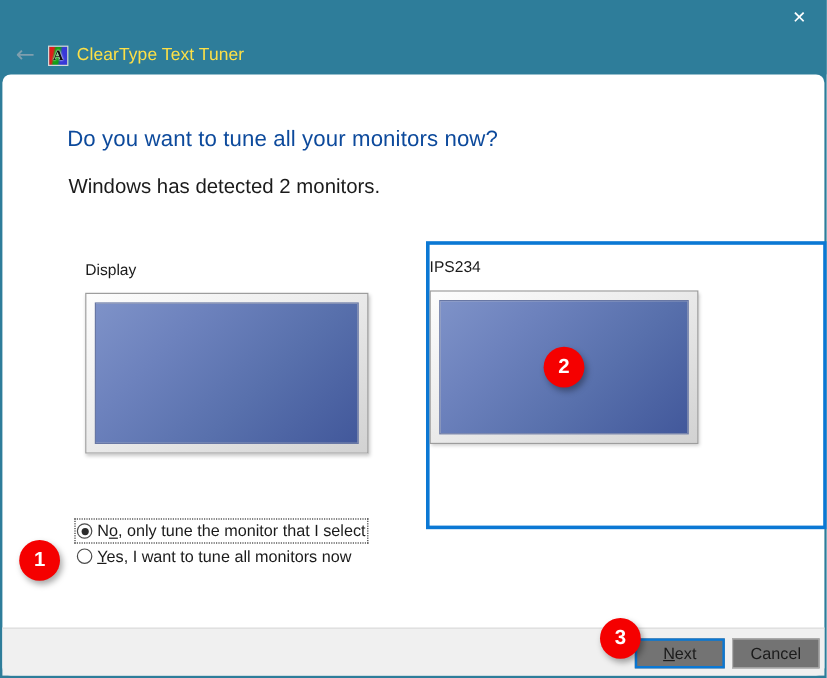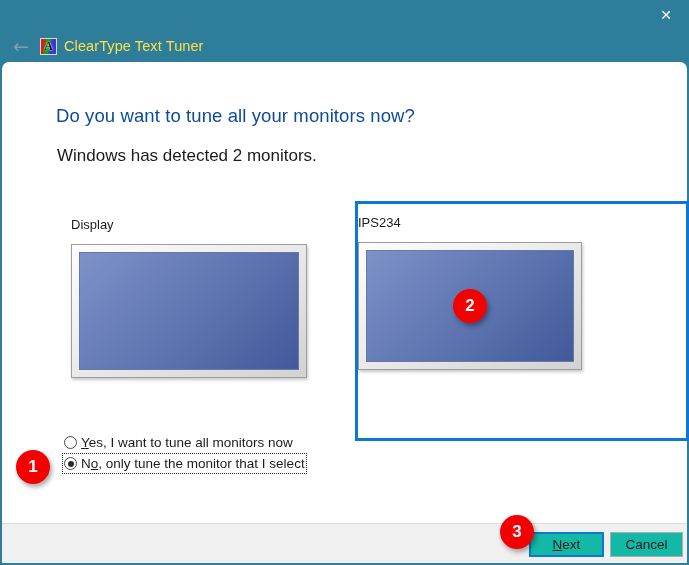--- a/index.html
+++ b/index.html
@@ -283,21 +283,21 @@
     height: 40px;
     background: #f0f0f0;
     border-top: 1px solid #dcdcdc;
     box-sizing: border-box;
   }
   .btn {
     position: absolute;
     top: 8px;
     height: 25px;
     box-sizing: border-box;
-    background: #14b8a6;
+    background: #737373;
     font-size: 13.5px;
     color: #1b1b1b;
     display: flex;
     align-items: center;
     justify-content: center;
     font-family: "Liberation Sans", sans-serif;
   }
   .btn.next {
     left: 527px;
     width: 75px;
@@ -349,30 +349,30 @@
           <div class="monitor-screen">
             <div class="badge badge-2">2</div>
           </div>
         </div>
       </div>
 
     </div>
 
     <div class="radio-group">
 
+      <div class="radio-row focused">
+        <span class="radio-mark on"></span>
+        <span class="radio-text"><span>N</span><span class="mn">o</span><span>, only tune the monitor that I select</span></span>
+      </div>
+
       <div class="radio-row">
         <span class="radio-mark"></span>
         <span class="radio-text"><span class="mn">Y</span><span>es, I want to tune all monitors now</span></span>
       </div>
 
-      <div class="radio-row focused">
-        <span class="radio-mark on"></span>
-        <span class="radio-text"><span>N</span><span class="mn">o</span><span>, only tune the monitor that I select</span></span>
-      </div>
-
     </div>
 
   </div>
 
   <div class="footer">
     <div class="btn next">
         <span><span class="mn">N</span><span>ext</span></span>
       </div>
     <div class="btn cancel">
         <span>Cancel</span>

